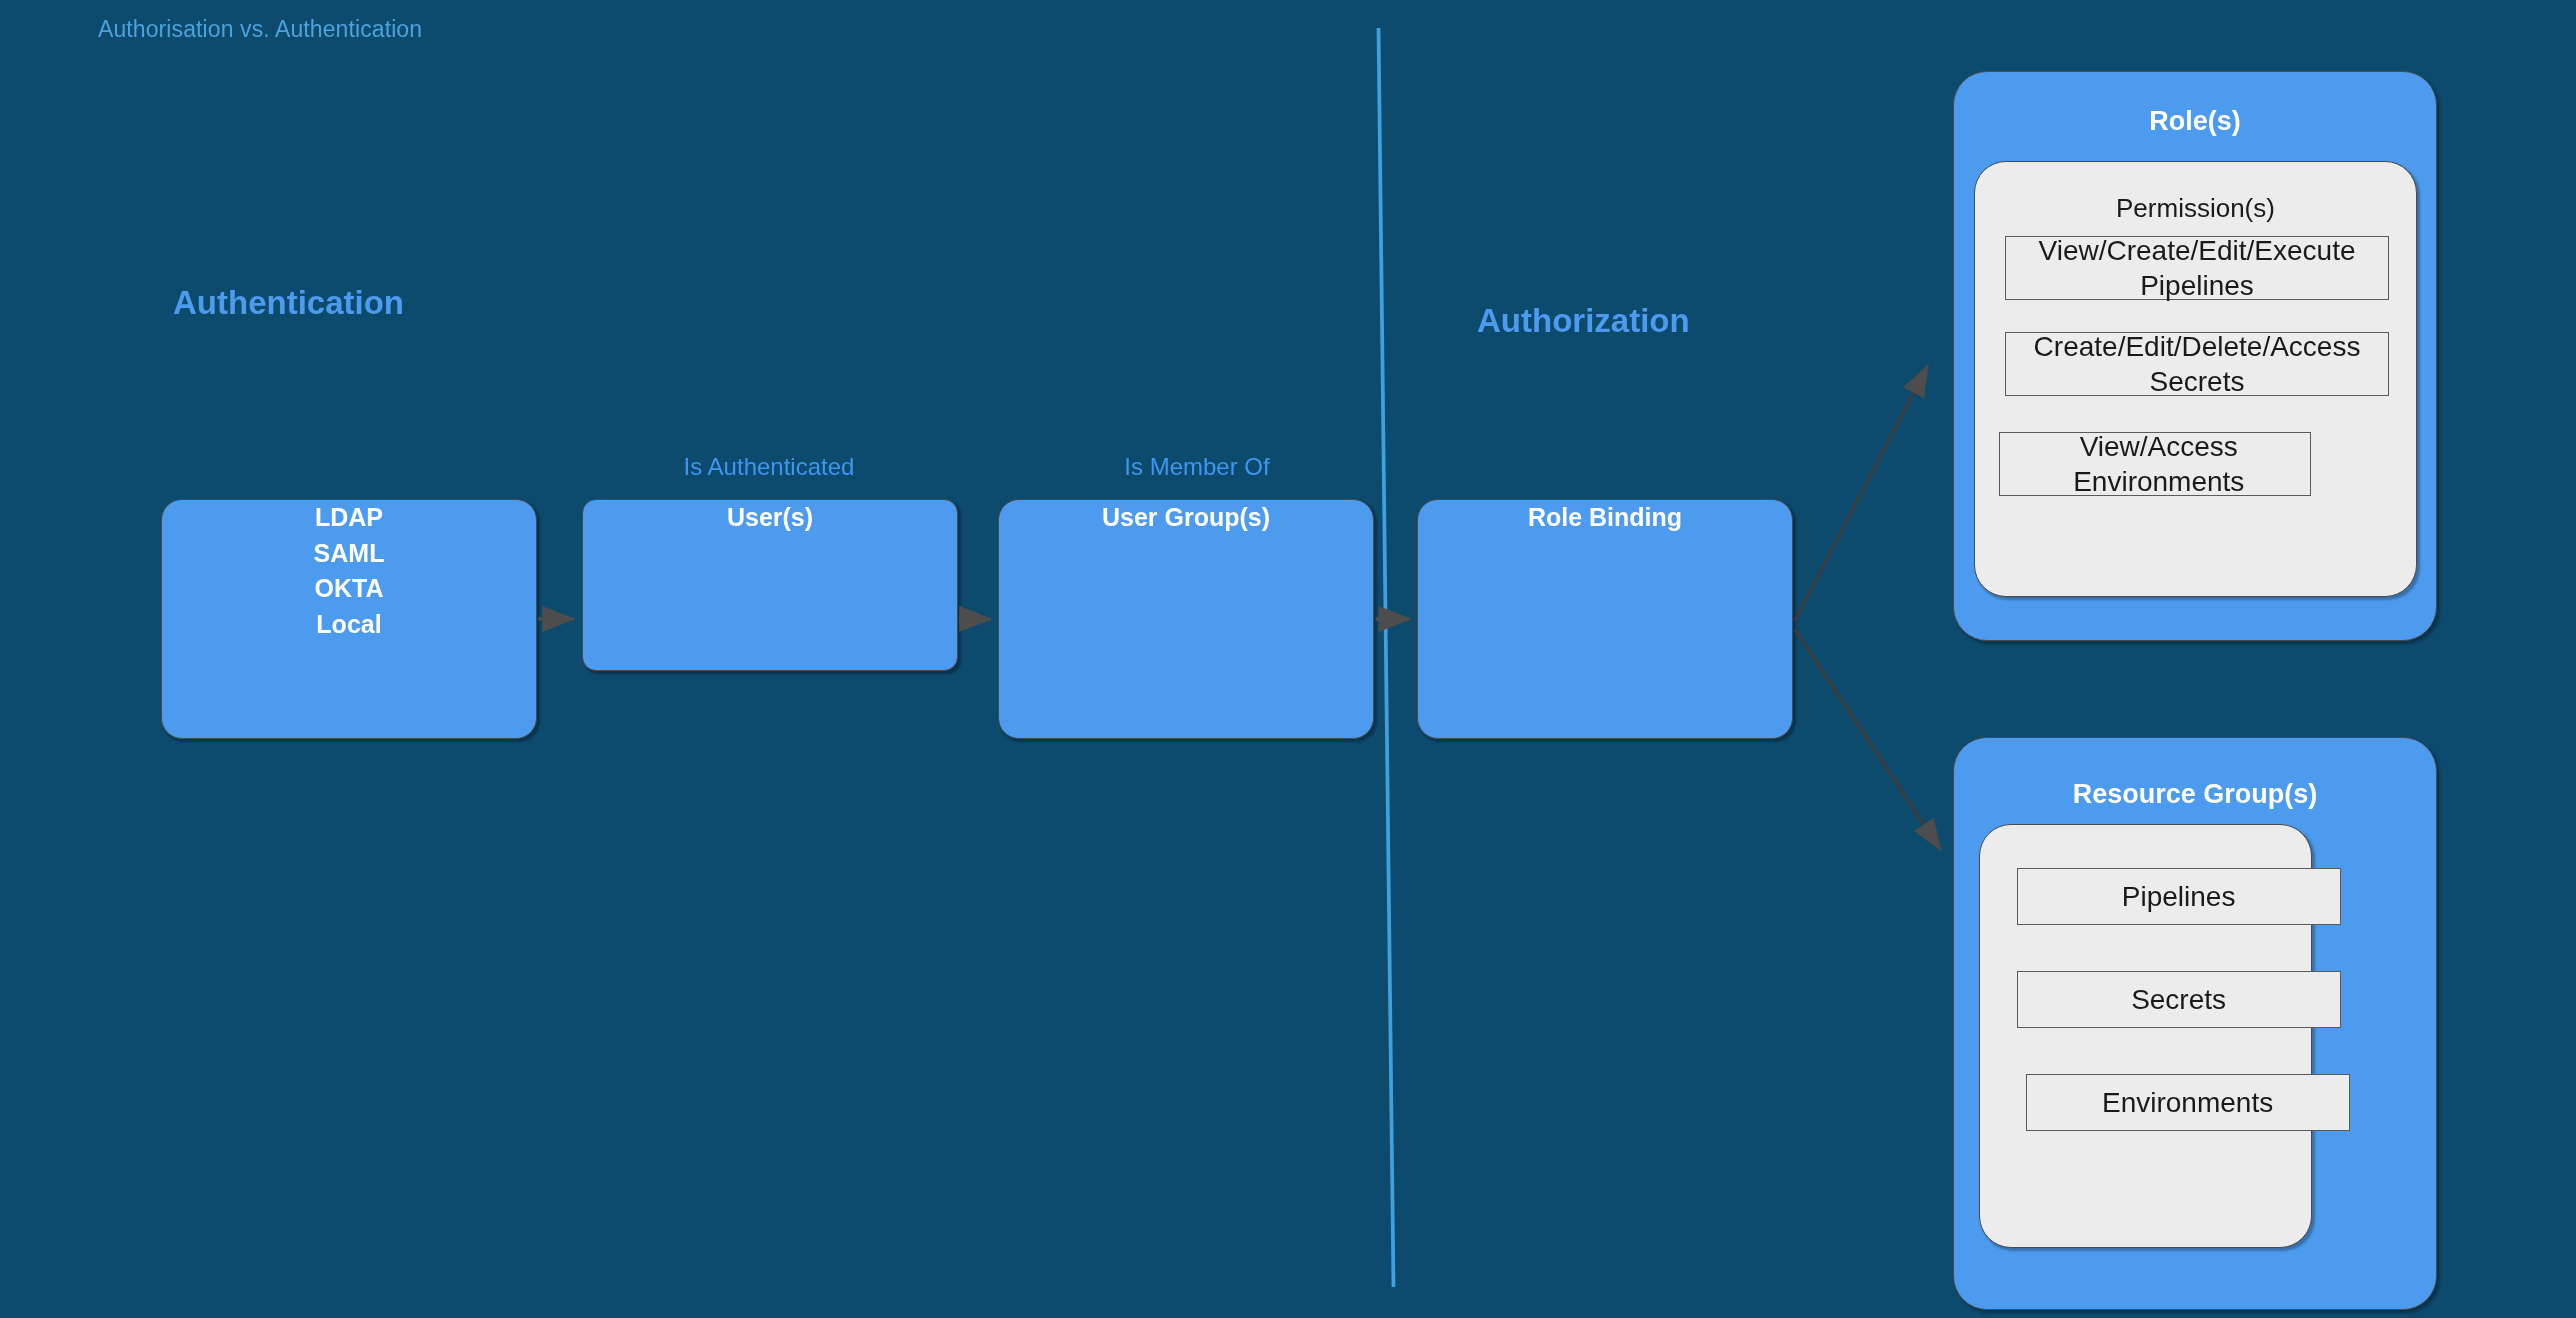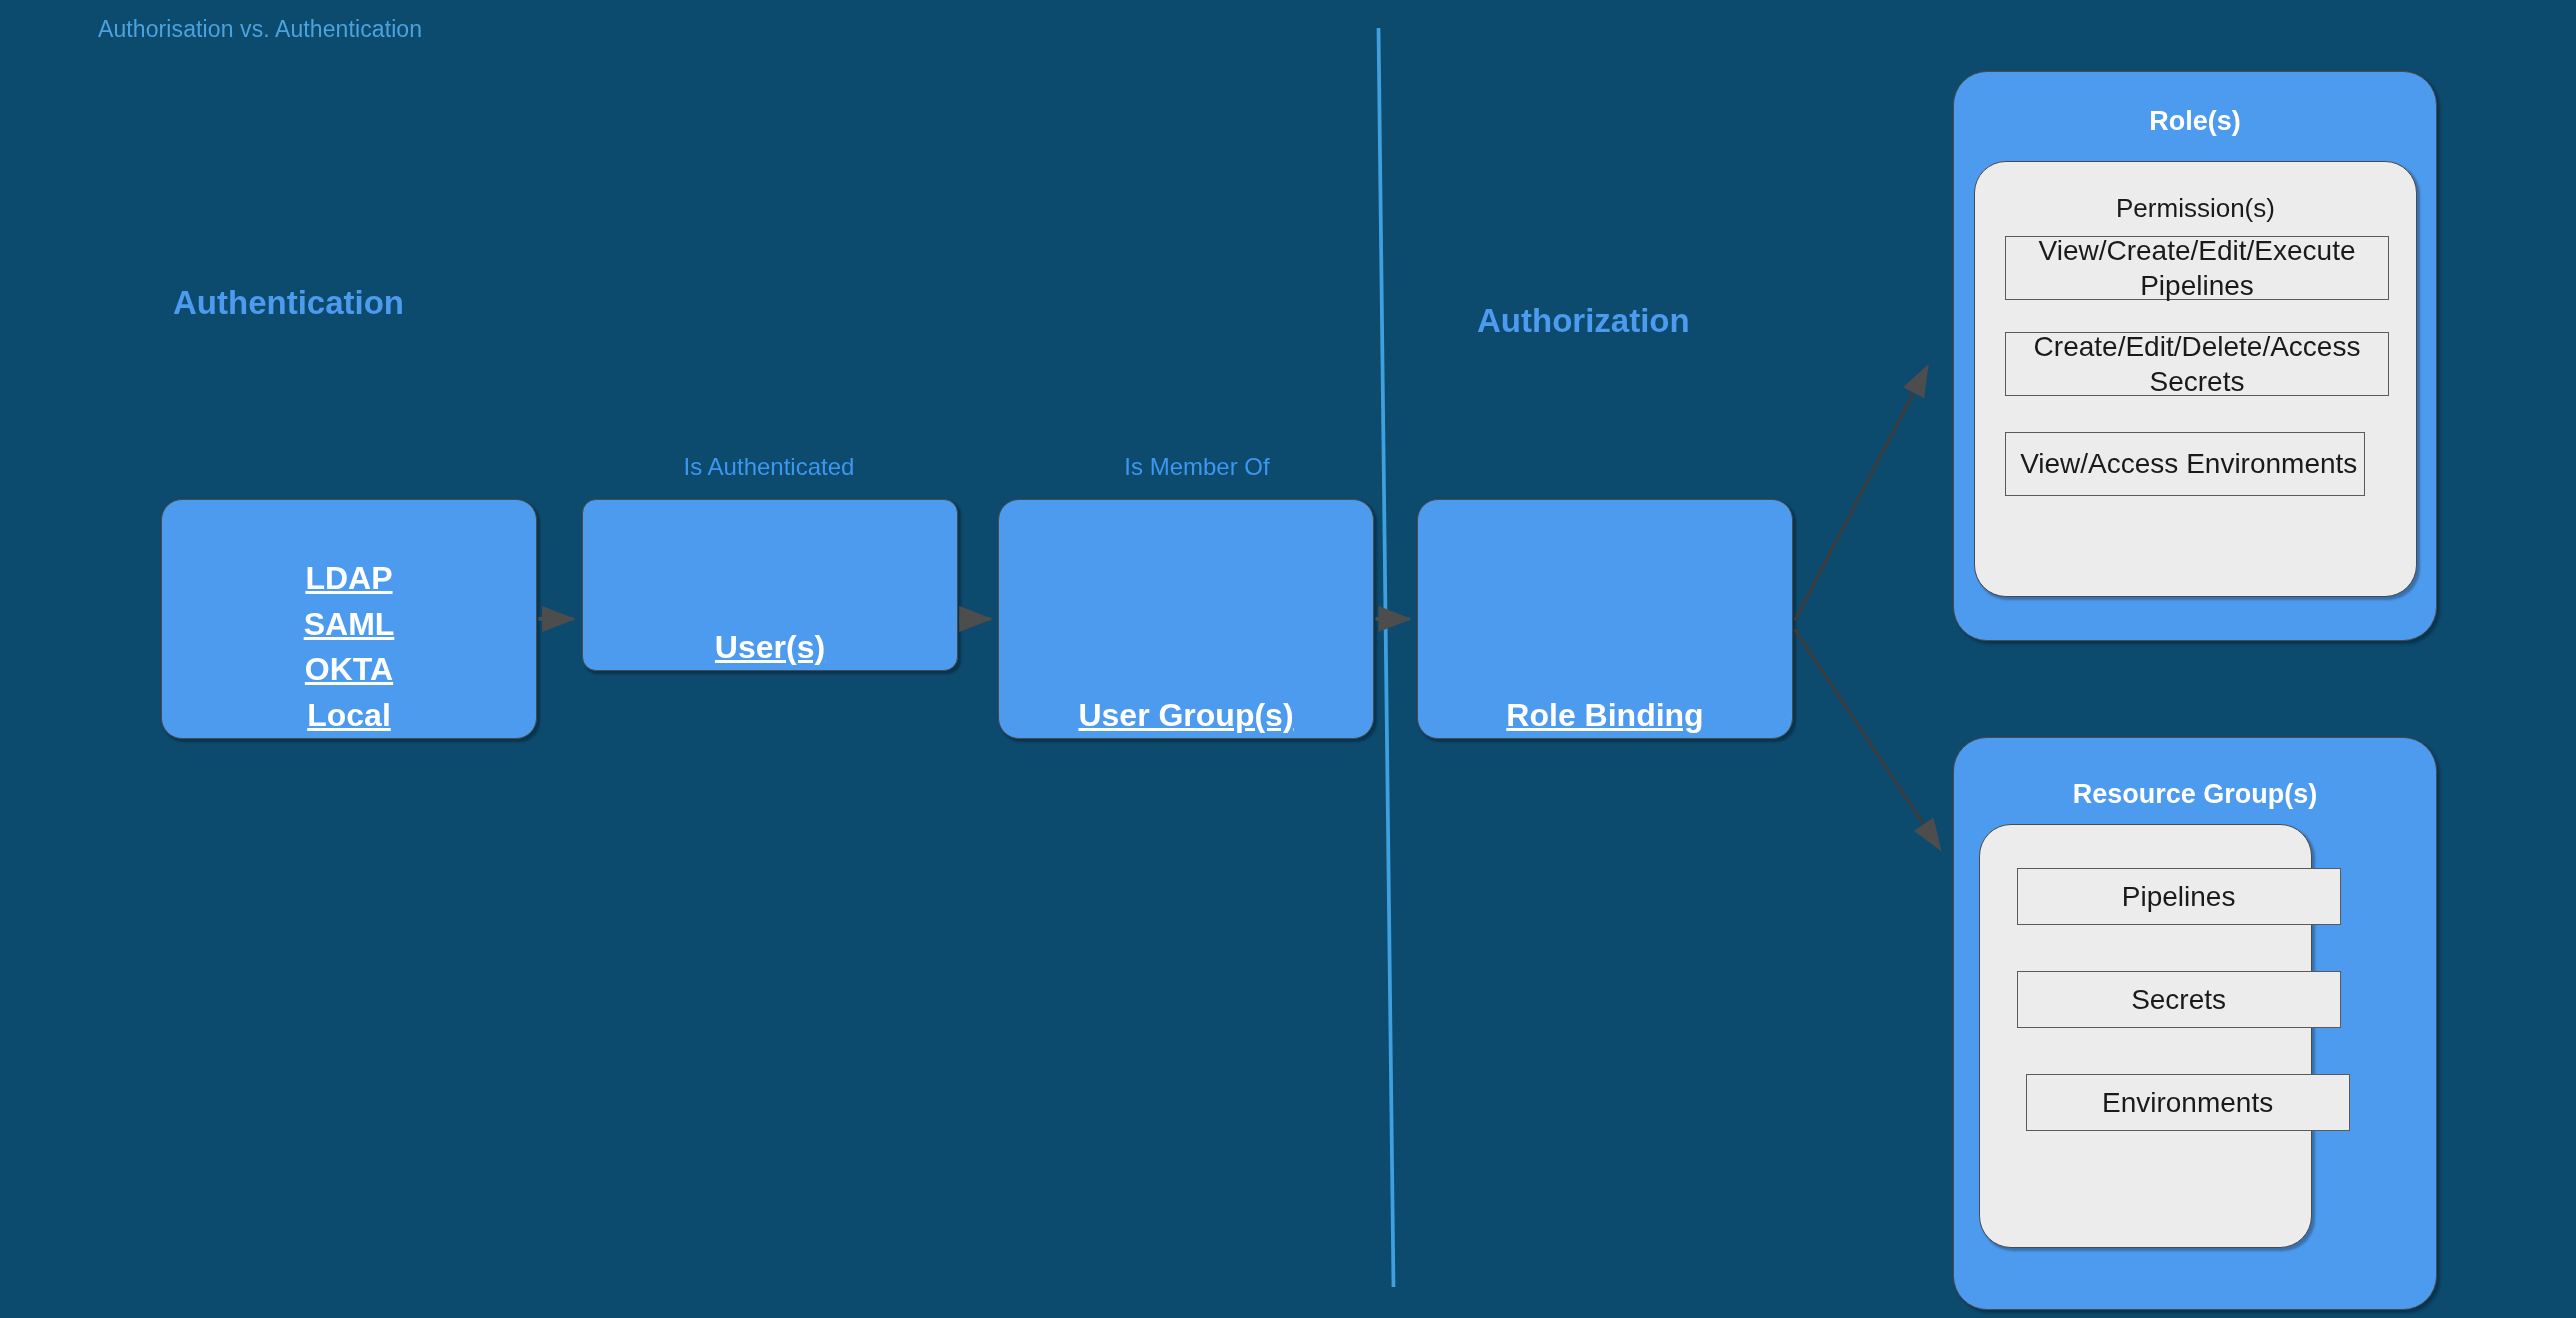--- a/index.html
+++ b/index.html
@@ -67,28 +67,27 @@
 
   
   .flow-box {
     position: absolute;
     background: #4d9bee;
     border: 1.5px solid #4a4a4a;
     border-radius: 21px;
     box-sizing: border-box;
     box-shadow: 2.2px 2.2px 2.2px rgba(0,0,0,0.30);
     display: flex;
-    align-items: flex-end;
+    align-items: flex-start;
     justify-content: center;
     color: #ffffff;
     font-weight: bold;
-    font-size: 32px;
+    font-size: 25px;
     text-align: center;
     line-height: 1.42;
-    text-decoration: underline;
   }
   #box-identity-providers { left: 161px;  top: 499px; width: 376px; height: 240px; }
   #box-users              { left: 582px;  top: 499px; width: 376px; height: 172px; border-radius: 14px; }
   #box-user-groups        { left: 998px; top: 499px; width: 376px; height: 240px; }
   #box-role-binding       { left: 1417px; top: 499px; width: 376px; height: 240px; }
 
   .flow-box .stack-line { display: block; }
 
   
   .outer-panel {
@@ -149,21 +148,21 @@
     text-align: center;
     color: #1a1a1a;
     font-size: 28px;
     line-height: 1.26;
     padding: 0 4.5px;
   }
 
   
   #chip-perm-0 { left: 30px;  top: 74px; width: 384px; height: 64px; }
   #chip-perm-1 { left: 30px;  top: 170px; width: 384px; height: 64px; }
-  #chip-perm-2 { left: 30px;  top: 270px; width: 360px; height: 64px; padding-left: 12px; }
+  #chip-perm-2 { left: 24px;  top: 270px; width: 312px; height: 64px; padding-left: 12px; }
 
   
   #chip-res-0 { left: 37px; top: 43px;  width: 324px; height: 57px; }
   #chip-res-1 { left: 37px; top: 146px; width: 324px; height: 57px; }
   #chip-res-2 { left: 46px; top: 249px; width: 324px; height: 57px; }
 
   
   #connectors {
     position: absolute;
     left: 0; top: 0;

